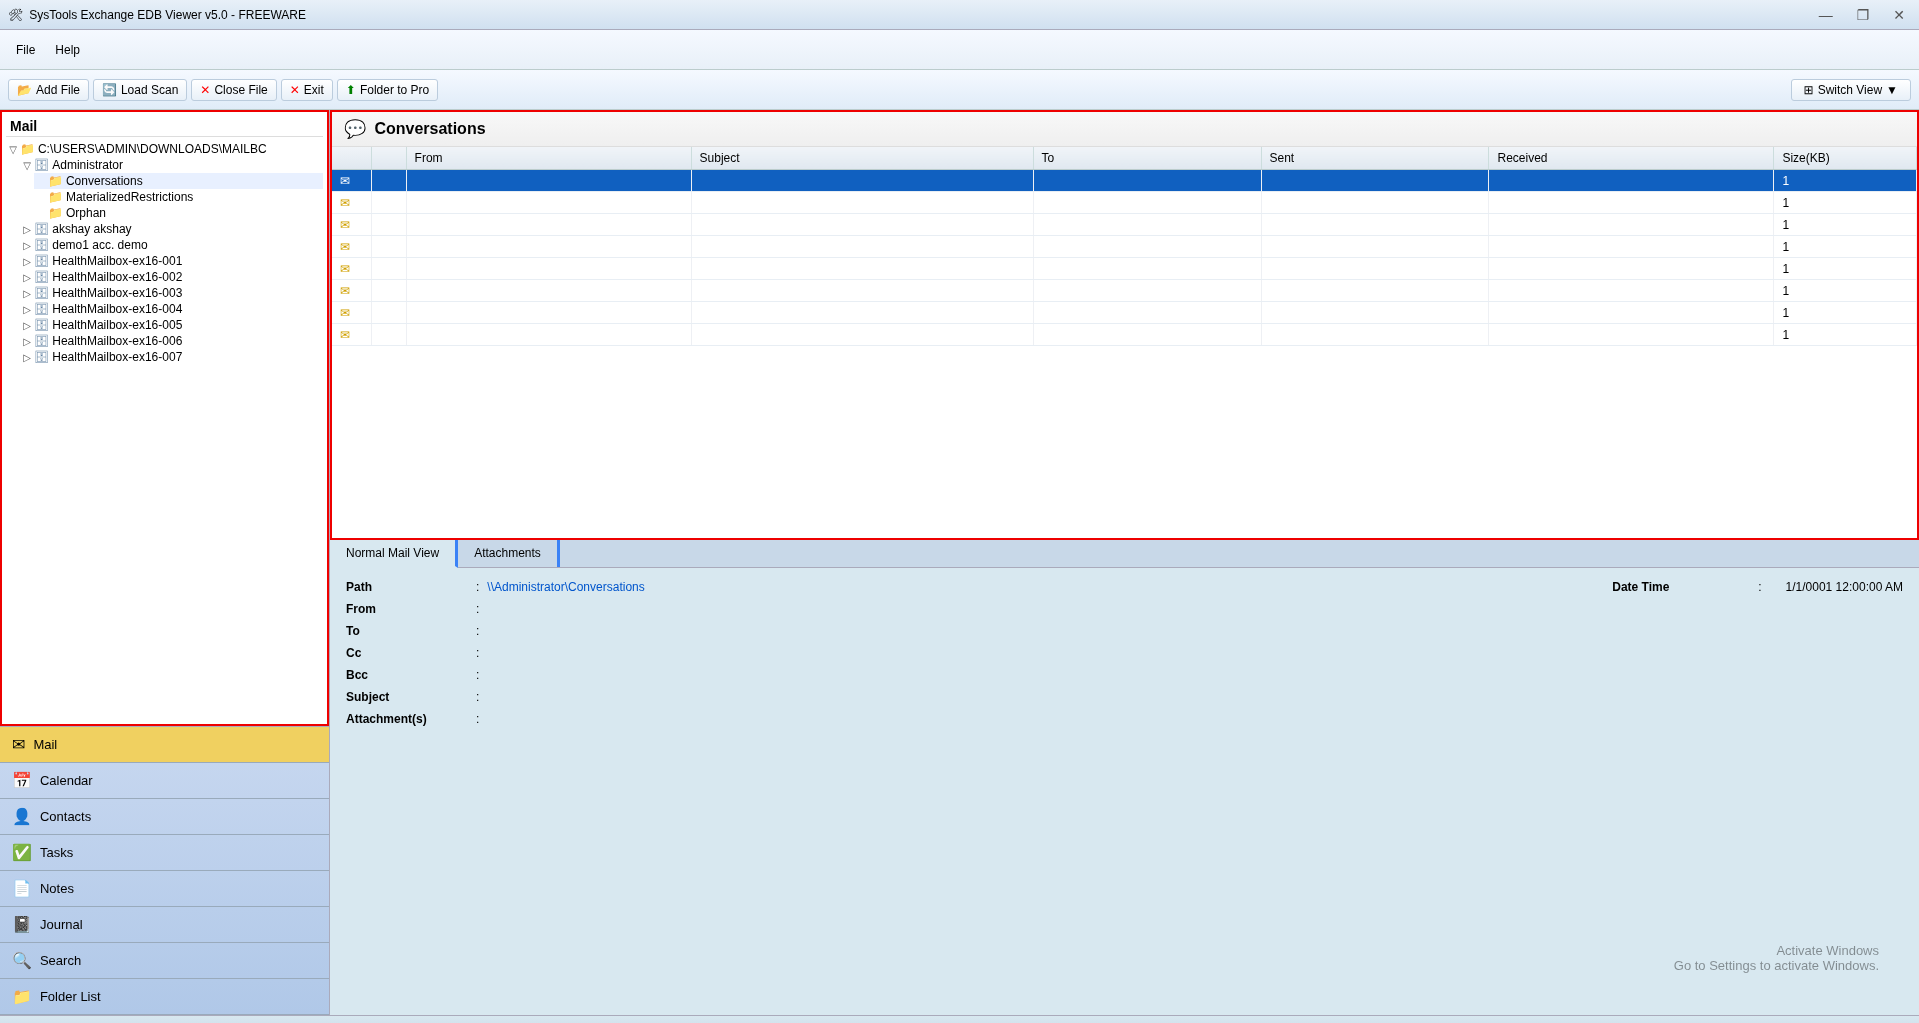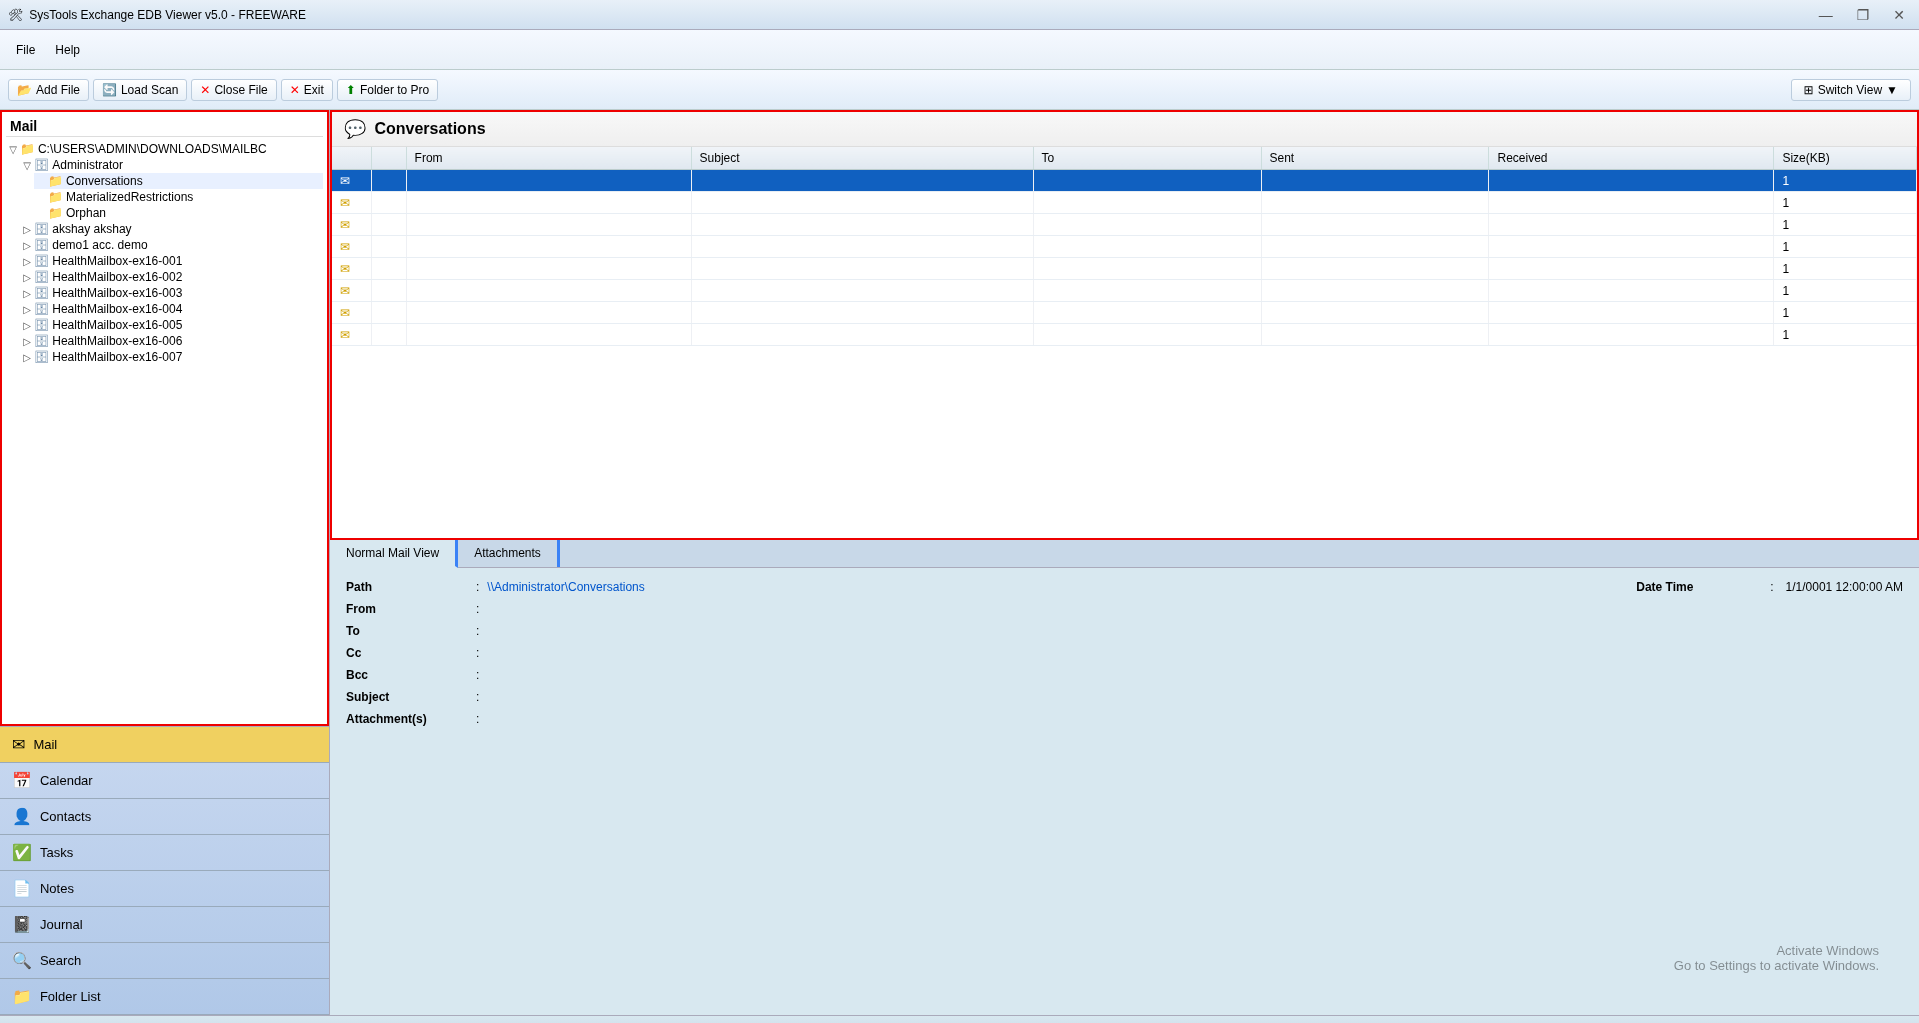--- a/index.html
+++ b/index.html
@@ -474,21 +474,21 @@
         <div class="preview-tab">Attachments</div>
       </div>
       <div class="preview-content">
 
         <div class="preview-header-row">
           <div style="display:flex; align-items:center; ">
             <span class="preview-label">Path</span>
             <span class="preview-colon">:</span>
             <span class="preview-link">\\Administrator\Conversations</span>
           </div>
-          <div style="display:flex; align-items:center; gap:4px;">
+          <div style="display:flex; align-items:center; gap:16px;">
             <span class="preview-label">Date Time</span>
             <span class="preview-colon">:</span>
             <span class="preview-value">1/1/0001 12:00:00 AM</span>
           </div>
         </div>
 
         <div class="preview-row">
           <span class="preview-label">From</span>
           <span class="preview-colon">:</span>
           <span class="preview-value"></span>

